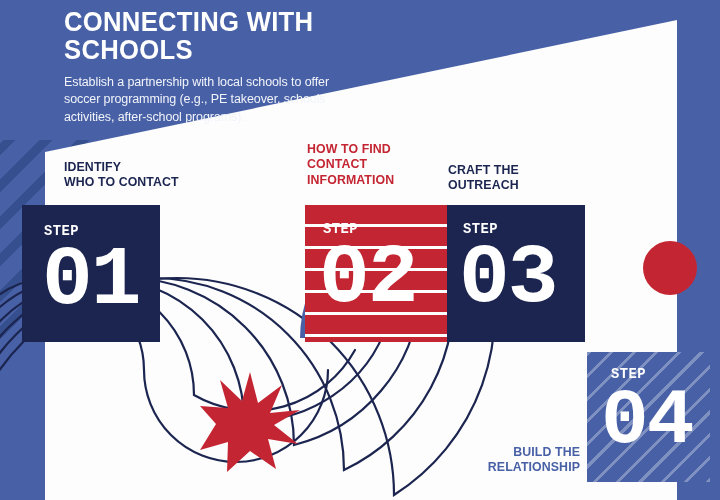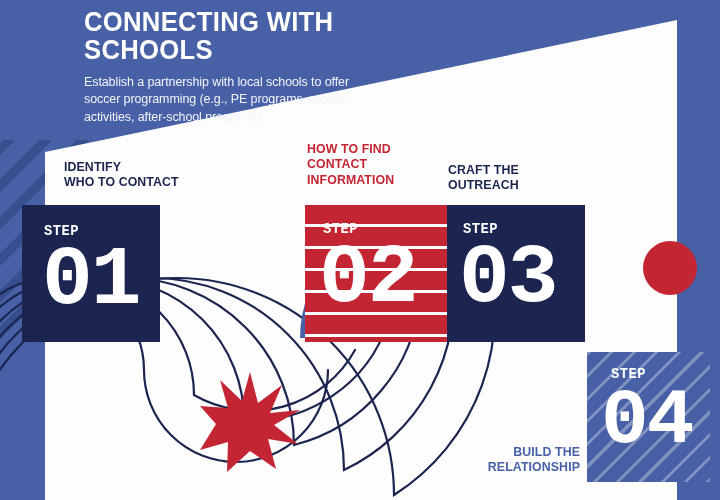--- a/index.html
+++ b/index.html
@@ -48,21 +48,20 @@
     background: #fdfdfd;
     clip-path: polygon(45px 152px, 677px 20px, 677px 500px, 45px 500px);
   }
 
   
   .header {
     position: absolute;
     left: 64px;
     top: 8px;
     width: 400px;
-    margin-left: 20px;
   }
   .poster-title {
     font-size: 27px;
     font-weight: bold;
     letter-spacing: 0.3px;
     color: #ffffff;
     margin: 0;
     line-height: 1.05;
     transform: scaleX(0.95);
     transform-origin: left center;
@@ -210,21 +209,21 @@
 <body>
 
 <div id="poster">
 
   <div class="bg-blue"></div>
   <div class="bg-diag-stripes"></div>
   <div class="white-panel"></div>
 
   <div class="header">
     <div class="poster-title">CONNECTING WITH SCHOOLS</div>
-    <p class="poster-subtitle">Establish a partnership with local schools to offer soccer programming (e.g., PE programs, recess activities, after-school programs).</p>
+    <p class="poster-subtitle">Establish a partnership with local schools to offer soccer programming (e.g., PE takeover, schools activities, after-school programs).</p>
   </div>
 
   <svg class="swirl" viewBox="0 0 560 310" fill="none" xmlns="http://www.w3.org/2000/svg">
     <g stroke="#1b2550" stroke-width="2.2" fill="none" stroke-linecap="round">
       <path d="M-40 180 A 92 92 0 0 1 144 180 A 92 92 0 0 0 328 180"></path>
       <path d="M-40 205 A 117 117 0 0 1 194 205 A 117 117 0 0 0 355 160"></path>
       <path d="M-40 230 A 142 142 0 0 1 244 230 A 142 142 0 0 0 388 132"></path>
       <path d="M-40 255 A 167 167 0 0 1 294 255 A 167 167 0 0 0 420 106"></path>
       <path d="M-40 280 A 192 192 0 0 1 344 280 A 192 192 0 0 0 452 80"></path>
       <path d="M-40 305 A 217 217 0 0 1 394 305 A 217 217 0 0 0 484 54"></path>

